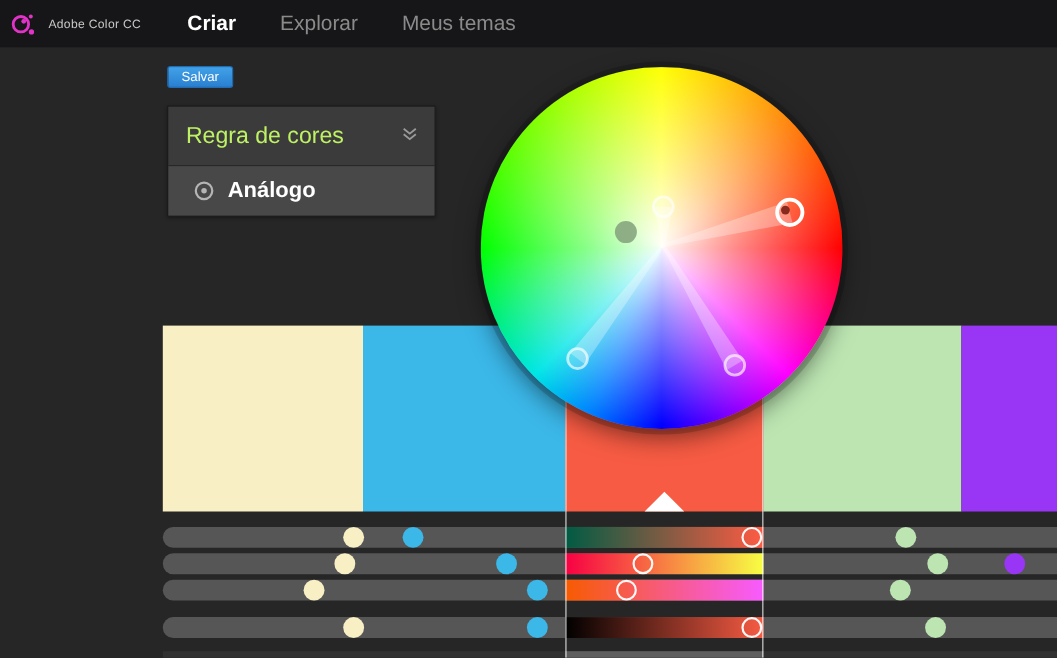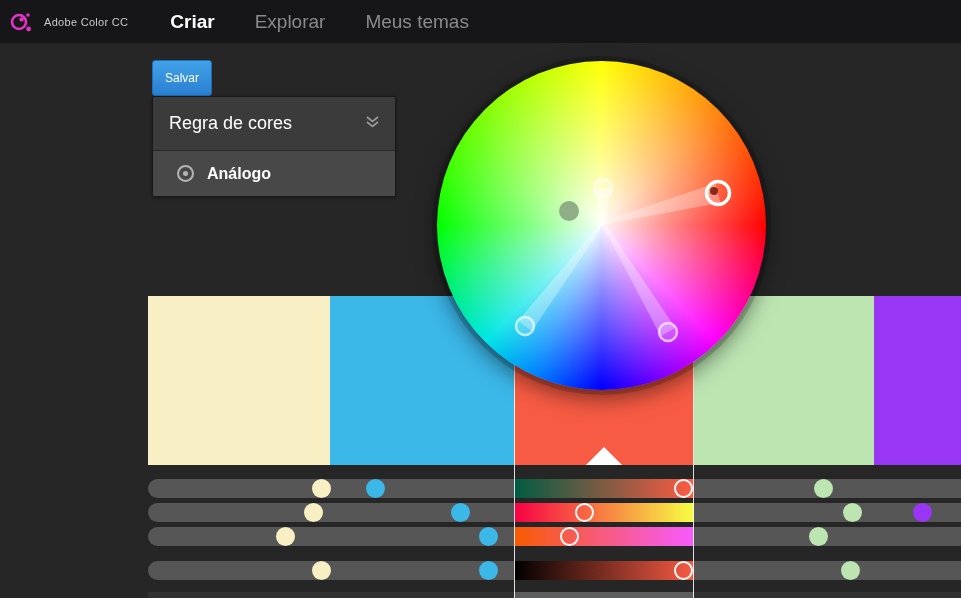--- a/index.html
+++ b/index.html
@@ -14,40 +14,40 @@
     position:absolute;left:0;top:0;width:961px;height:43px;
     background:#161618;display:flex;align-items:center;z-index:10;
   }
   .logo{margin-left:8px;display:flex;align-items:center;cursor:pointer;}
   .app-title{color:#c9c9c9;font-size:11px;margin-left:10px;letter-spacing:.3px;font-weight:400;}
   .nav-tabs{display:flex;gap:40px;margin-left:42px;}
   .tab{font-size:19px;color:#8a8a8a;cursor:pointer;}
   .tab.active{color:#ffffff;font-weight:bold;}
   
   .save-btn{
-    position:absolute;left:152px;top:60px;width:60px;height:36px;
+    position:absolute;left:152px;top:60px;width:60px;height:20px;
     background:linear-gradient(#41a2e8,#2a7fd0);
     border:1px solid #1e6db6;border-radius:3px;
     color:#fff;font-size:12px;font-family:"Liberation Sans",sans-serif;
     cursor:pointer;z-index:6;padding:0;
   }
   
   .rule-panel{
     position:absolute;left:152px;top:96px;width:242px;z-index:6;
     border:1px solid #191919;box-shadow:0 1px 3px rgba(0,0,0,.4);
   }
   .rule-header{
     height:53px;background:#3b3b3b;display:flex;align-items:center;
     justify-content:space-between;padding:0 14px 0 16px;cursor:pointer;
     border-bottom:1px solid #272727;
   }
-  .rule-header-label{color:#ffffff;font-size:18px;}
+  .rule-header-label{color:#bef264;font-size:21px;}
   .rule-item{
     height:45px;background:#484848;display:flex;align-items:center;
-    color:#ffffff;font-size:16px;font-weight:bold;cursor:pointer;
+    color:#ffffff;font-size:20px;font-weight:bold;cursor:pointer;
   }
   .radio{
     width:13px;height:13px;border:2px solid #b5b5b5;border-radius:50%;
     margin-left:24px;position:relative;flex:0 0 auto;
   }
   .radio::after{
     content:"";position:absolute;left:4px;top:4px;width:5px;height:5px;
     border-radius:50%;background:#b5b5b5;
   }
   .rule-item-label{margin-left:13px;}

